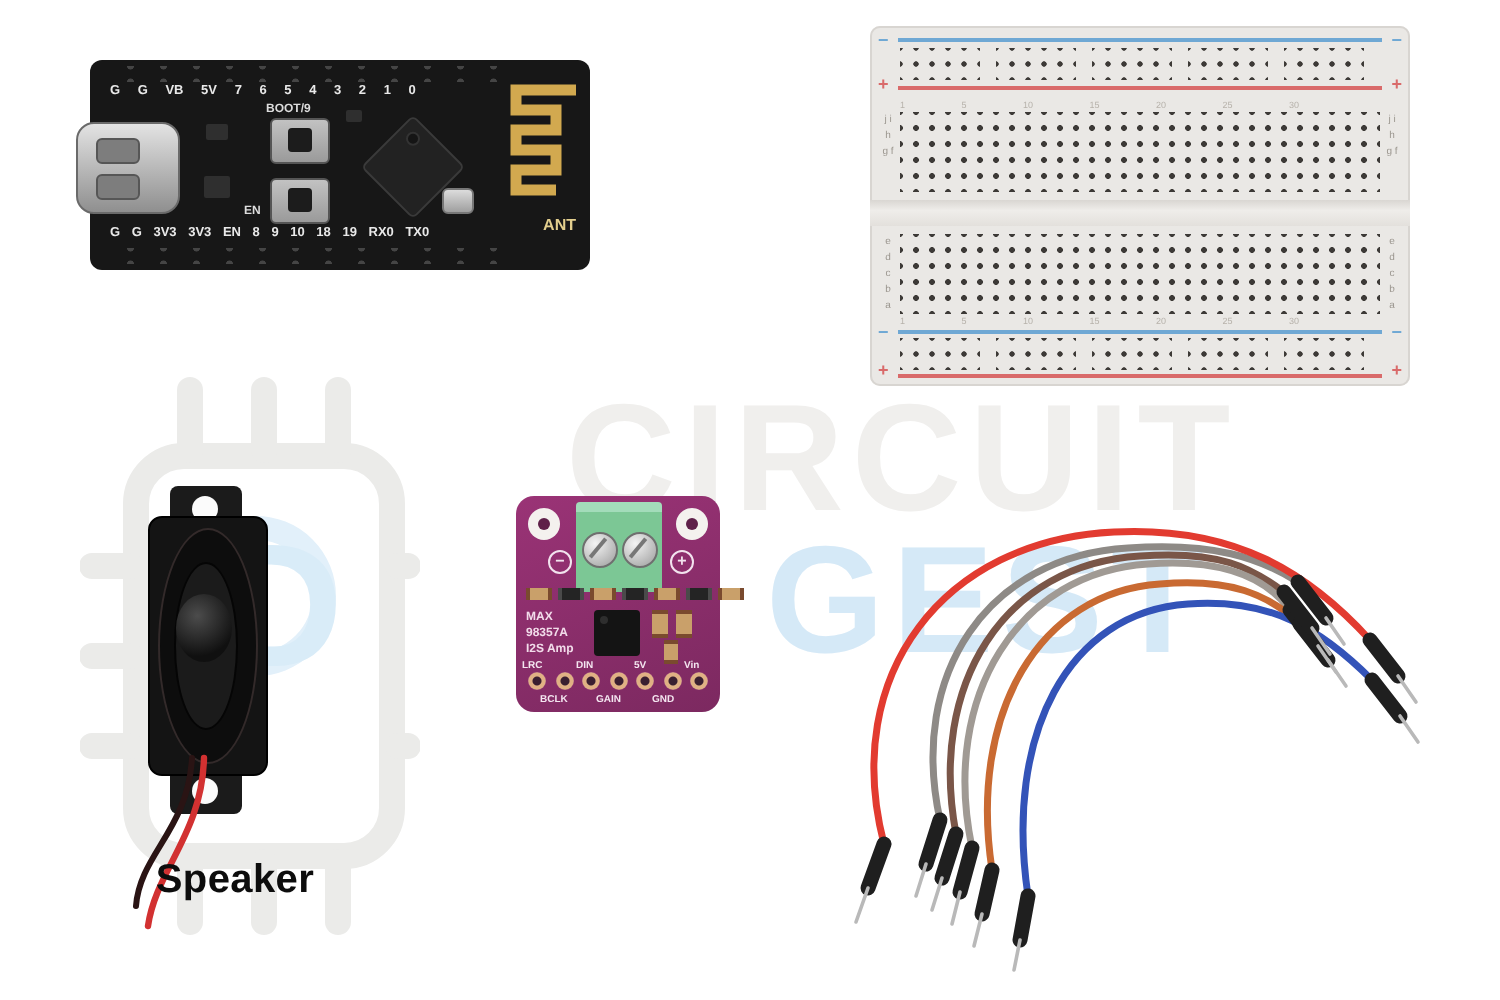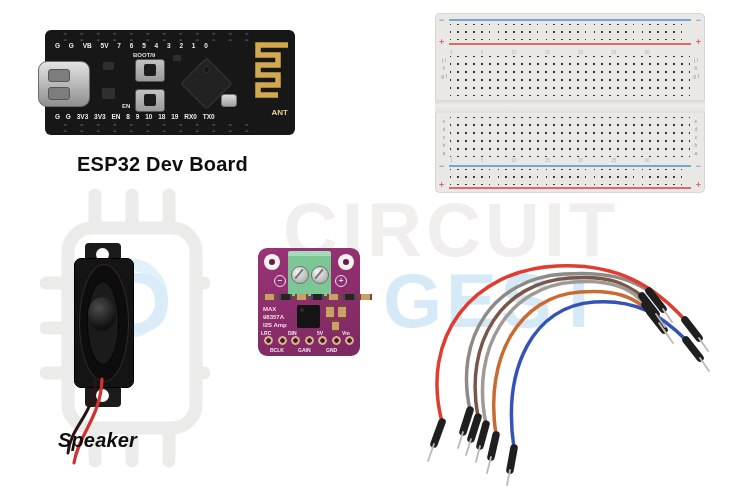--- a/index.html
+++ b/index.html
@@ -149,21 +149,20 @@
     <div class="esp-chip">
         <i></i>
       </div>
     <div class="esp-crystal"></div>
 
     <svg class="abs" style="right:5px;top:10px;" width="46" height="64" viewBox="0 0 46 64">
       <path d="M44,5 H14 V15 H34 V25 H14 V35 H34 V45 H14 V55 H34" fill="none" stroke-width="5.5" stroke="#d2a94f"></path>
     </svg>
     <div class="esp-ant-label">ANT</div>
   </div>
-  <div class="part-label" style="left:45px;top:152px;width:235px;">ESP32 Dev Board</div>
 
   <div class="abs bboard">
 
     <div class="bb-line" style="top:6px;background:#6fa8d4;"></div>
     <div class="bb-railholes" style="top:11px;"></div>
     <div class="bb-line" style="top:30px;background:#d96a6a;"></div>
     <div class="bb-mark bb-blue" style="left:4px;top:3px;">−</div>
     <div class="bb-mark bb-red" style="left:4px;top:25px;">+</div>
     <div class="bb-mark bb-blue" style="right:4px;top:3px;">−</div>
     <div class="bb-mark bb-red" style="right:4px;top:25px;">+</div>
@@ -201,21 +200,21 @@
     <div class="spk-body">
       <div class="spk-ring1"></div>
       <div class="spk-ring2" style="left:12px;top:22px;"></div>
       <div class="spk-dome"></div>
     </div>
     <svg class="abs" style="left:-12px;top:125px;" width="80" height="110" viewBox="0 0 80 110">
       <path d="M40,14 C38,50 14,62 12,88" fill="none" stroke-width="3" stroke-linecap="round" stroke="#2a1414"></path>
       <path d="M46,14 C45,52 22,70 18,98" fill="none" stroke-width="3.2" stroke-linecap="round" stroke="#d23131"></path>
     </svg>
   </div>
-  <div class="part-label" style="left:35px;top:428px;width:125px;font-style:italic;">Speaker</div>
+  <div class="part-label" style="left:55px;top:428px;width:125px;">Speaker</div>
 
   <div class="abs amp">
     <div class="amp-mhole" style="left:6px;">
         <i></i>
       </div>
     <div class="amp-mhole" style="left:80px;">
         <i></i>
       </div>
 
     <div class="amp-term">

